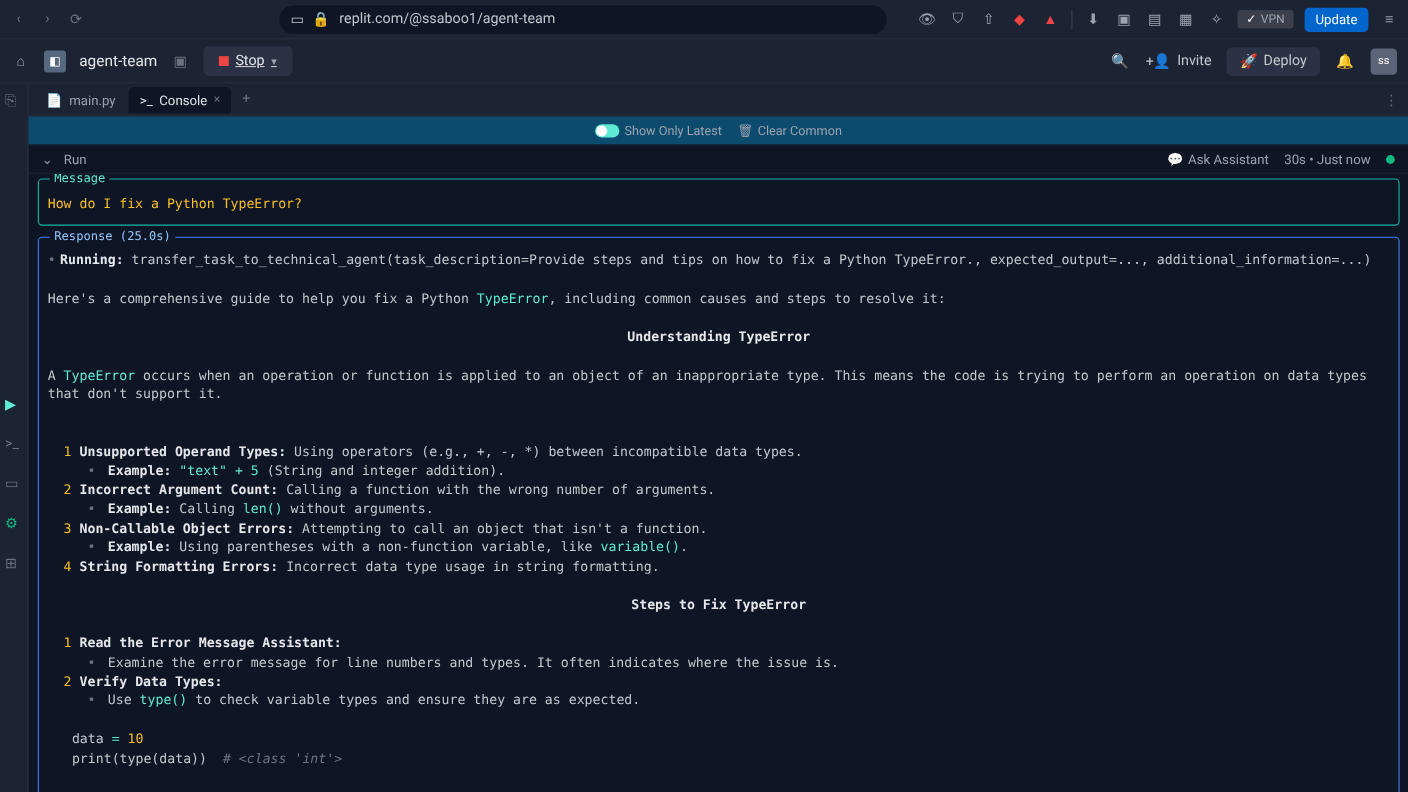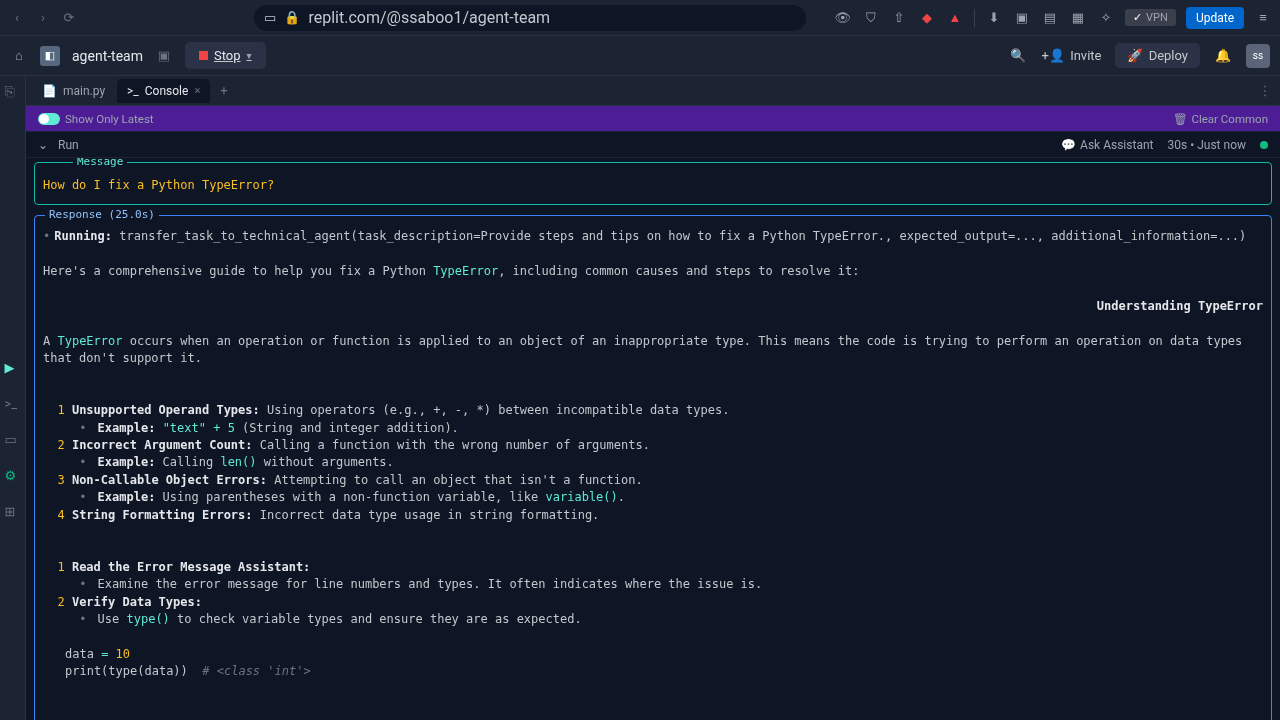--- a/index.html
+++ b/index.html
@@ -27,21 +27,21 @@
   background: #0e1525;
   border-radius: 14px;
   height: 26px;
   display: flex;
   align-items: center;
   padding: 0 10px;
   color: #c2c8cc;
   gap: 8px;
   margin: 0 20px;
 }
-.url-text { font-size: 16px; }
+.url-text { font-size: 13px; }
 .browser-icons { display: flex; gap: 10px; align-items: center; color: #9ca3af; }
 .icon-btn { width: 18px; height: 18px; display: flex; align-items: center; justify-content: center; cursor: pointer; }
 .vpn-badge { background: #3a3f4b; padding: 2px 8px; border-radius: 3px; font-size: 11px; display: flex; align-items: center; gap: 4px;}
 .vpn-on { color: #fff; }
 .update-btn { background: #0066cc; color: #fff; padding: 4px 10px; border-radius: 4px; font-size: 12px; cursor: pointer;}
 
 .header-bar {
   height: 40px;
   background: #1c2333;
   display: flex;
@@ -66,51 +66,51 @@
 .rail-icon { width: 16px; height: 16px; }
 .rail-spacer { flex: 1; }
 
 .main-area { flex: 1; display: flex; flex-direction: column; }
 .tab-bar { height: 30px; background: #1c2333; display: flex; align-items: center; padding: 0 6px; border-bottom: 1px solid #2b3245; gap: 2px;}
 .tab { padding: 5px 10px; font-size: 12px; color: #9ca3af; display: flex; align-items: center; gap: 6px; border-radius: 5px 5px 0 0; cursor: pointer;}
 .tab.active { background: #0e1525; color: #e5e7eb;}
 .tab-close { font-size: 11px; color: #6b7280;}
 .tab-add { padding: 2px 8px; color: #6b7280; cursor: pointer;}
 
-.toolbar-row { height: 26px; background: #4c1d95; display: flex; justify-content: space-between; align-items: center; padding: 0 12px; gap: 14px; font-size: 11.5px; color: #9ca3af; border-bottom: 1px solid #1c2333;}
+.toolbar-row { height: 26px; background: #0c4a6e; display: flex; justify-content: center; align-items: center; padding: 0 12px; gap: 14px; font-size: 11.5px; color: #9ca3af; border-bottom: 1px solid #1c2333;}
 .toggle { display: flex; align-items: center; gap: 5px;}
 .switch { width: 22px; height: 12px; background: #5eead4; border-radius: 7px; position: relative;}
 .switch::after { content:''; position: absolute; left: 1px; top: 1px; width: 10px; height: 10px; background: #fff; border-radius: 50%;}
 .toolbar-link { display: flex; align-items: center; gap: 4px; cursor: pointer;}
 
 .run-row { height: 26px; display: flex; align-items: center; padding: 0 12px; gap: 10px; font-size: 12px; color: #9ca3af; border-bottom: 1px solid #1c2333;}
 .run-chev { cursor: pointer; }
 .run-right { margin-left: auto; display: flex; gap: 14px; align-items: center;}
 .status-dot { width: 8px; height: 8px; background: #10b981; border-radius: 50%; }
 
 .console-area { flex: 1; overflow-y: auto; padding: 0 8px 8px 8px; font-family: "SF Mono", "Monaco", "Consolas", monospace; font-size: 12px; line-height: 1.45;}
 
 .fieldset { border: 1px solid; border-radius: 4px; margin-top: 4px; position: relative;}
 .fieldset-label { position: absolute; top: -9px; left: 10px; background: #0e1525; padding: 0 4px; font-size: 11px;}
 .msg-box { border-color: #14b8a6; }
-.msg-label { color: #5eead4; margin-left: 28px; }
+.msg-label { color: #5eead4; }
 .msg-content { padding: 14px 8px 10px 8px; color: #fbbf24; }
 .resp-box { border-color: #3b82f6; margin-top: 10px; padding: 12px 8px 8px 8px;}
 .resp-label { color: #93c5fd; }
 
 .resp-content { color: #c2c8cc; }
 .resp-line { white-space: pre-wrap; }
 .bullet { color: #6b7280; margin-right: 4px;}
 .kw-type { color: #5eead4; }
 .kw-str { color: #5eead4; }
 .kw-num { color: #fbbf24; }
 .kw-fn { color: #5eead4; }
 .kw-comment { color: #6b7280; font-style: italic;}
 .bold { color: #e5e7eb; font-weight: 600; text-align: right;}
-.center-h { text-align: right; color: #e5e7eb; font-weight: 600;}
+.center-h { text-align: center; color: #e5e7eb; font-weight: 600;}
 .list-num { color: #fbbf24; }
 .code-indent { padding-left: 22px; }
 </style>
 </head>
 <body>
 
 <div class="browser-bar">
   <div class="nav-arrow">‹</div>
   <div class="nav-arrow">›</div>
   <div class="nav-arrow">⟳</div>
@@ -239,20 +239,21 @@
           <br>
           <br>
           <div class="resp-line">  <span class="list-num">1</span> <span class="bold">Unsupported Operand Types:</span><span> Using operators (e.g., +, -, *) between incompatible data types.</span></div>
           <div class="resp-line">     <span class="bullet">•</span> <span class="bold">Example:</span> <span class="kw-str">"text" + 5</span><span> (String and integer addition).</span></div>
           <div class="resp-line">  <span class="list-num">2</span> <span class="bold">Incorrect Argument Count:</span><span> Calling a function with the wrong number of arguments.</span></div>
           <div class="resp-line">     <span class="bullet">•</span> <span class="bold">Example:</span><span> Calling </span><span class="kw-fn">len()</span><span> without arguments.</span></div>
           <div class="resp-line">  <span class="list-num">3</span> <span class="bold">Non-Callable Object Errors:</span><span> Attempting to call an object that isn't a function.</span></div>
           <div class="resp-line">     <span class="bullet">•</span> <span class="bold">Example:</span><span> Using parentheses with a non-function variable, like </span><span class="kw-fn">variable()</span><span>.</span></div>
           <div class="resp-line">  <span class="list-num">4</span> <span class="bold">String Formatting Errors:</span><span> Incorrect data type usage in string formatting.</span></div>
           <br>
+          <div class="center-h">Steps to Fix TypeError</div>
           <br>
           <div class="resp-line">  <span class="list-num">1</span> <span class="bold">Read the Error Message Assistant:</span></div>
           <div class="resp-line">     <span class="bullet">•</span> <span>Examine the error message for line numbers and types. It often indicates where the issue is.</span></div>
           <div class="resp-line">  <span class="list-num">2</span> <span class="bold">Verify Data Types:</span></div>
           <div class="resp-line">     <span class="bullet">•</span> <span>Use </span><span class="kw-fn">type()</span><span> to check variable types and ensure they are as expected.</span></div>
           <br>
           <div class="resp-line code-indent"><span>data</span><span class="kw-type"> = </span><span class="kw-num">10</span></div>
           <div class="resp-line code-indent"><span>print(type(data))</span><span class="kw-comment">  # &lt;class 'int'&gt;</span></div>
           <br>
           

